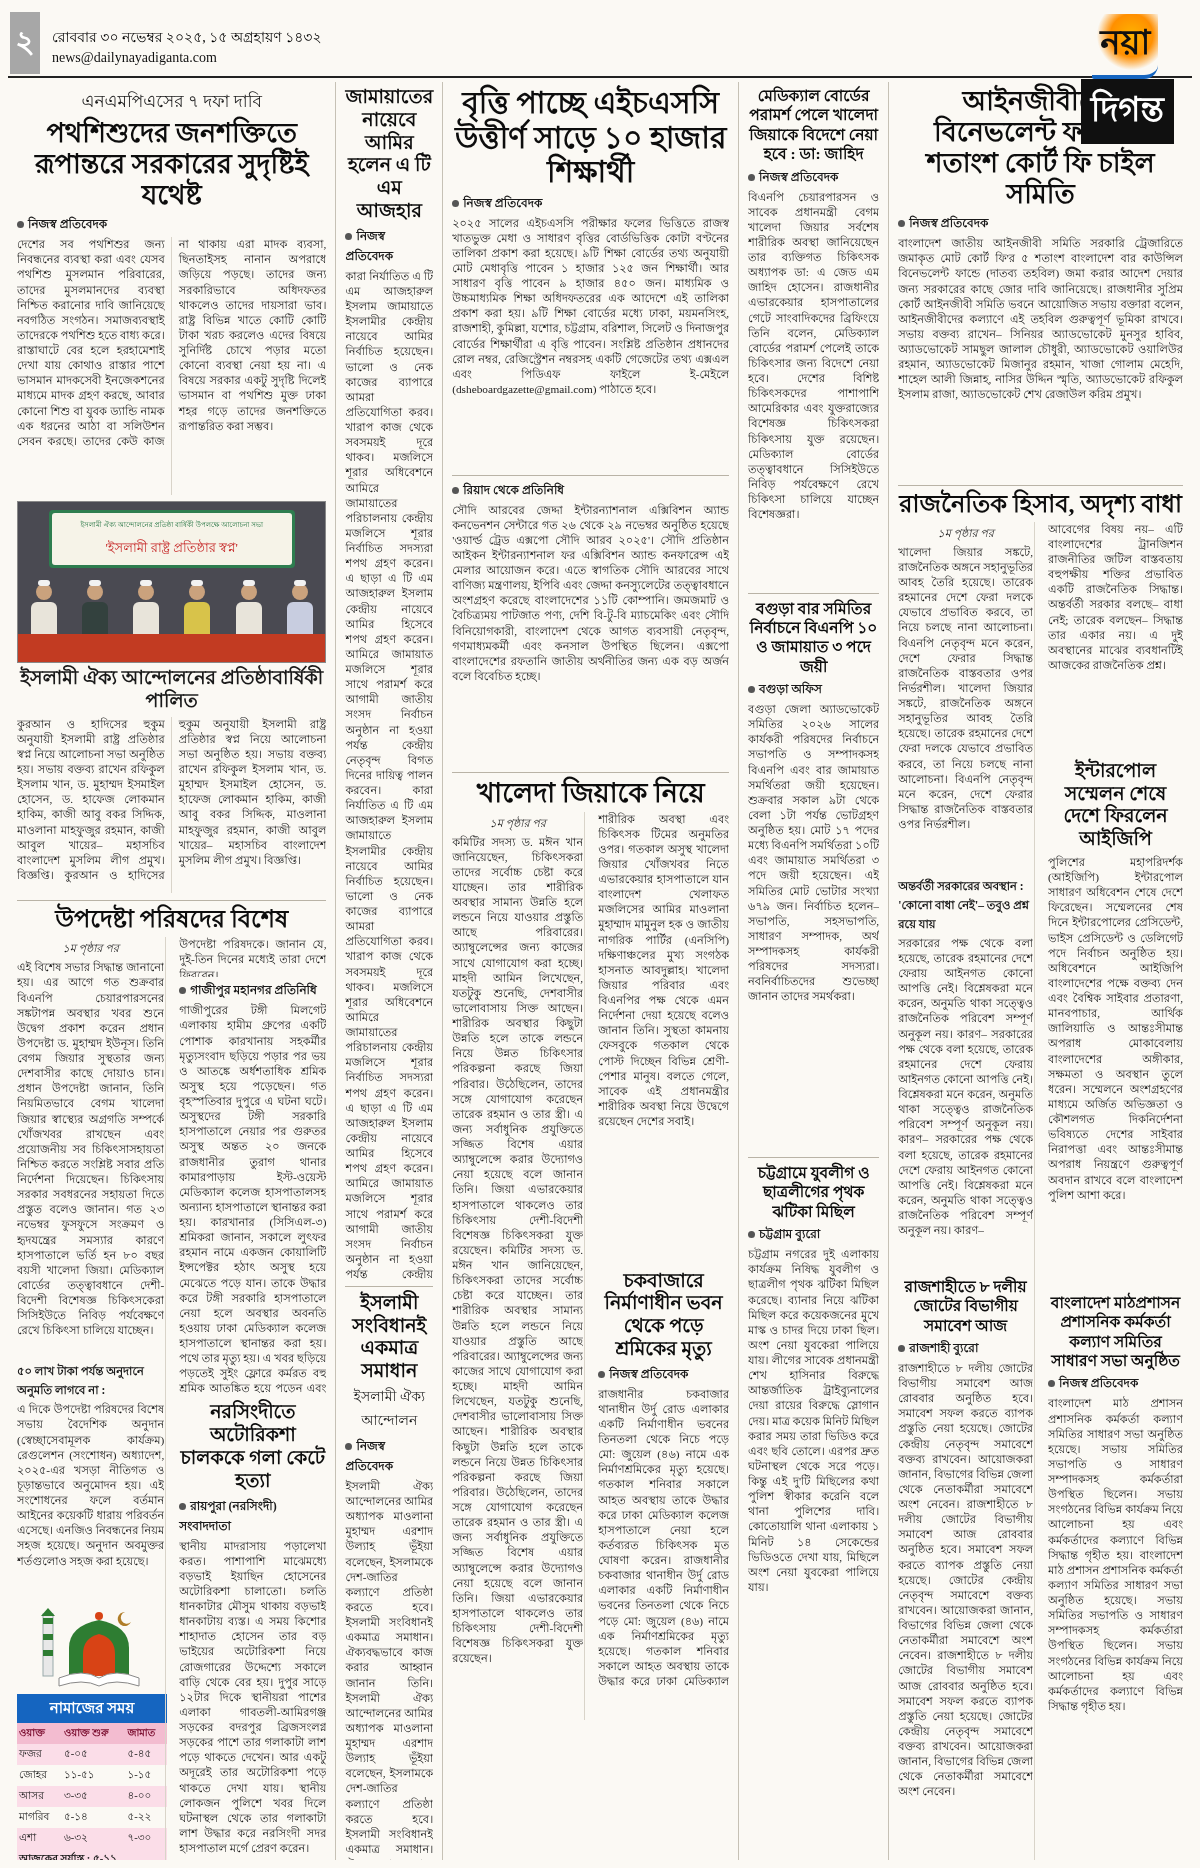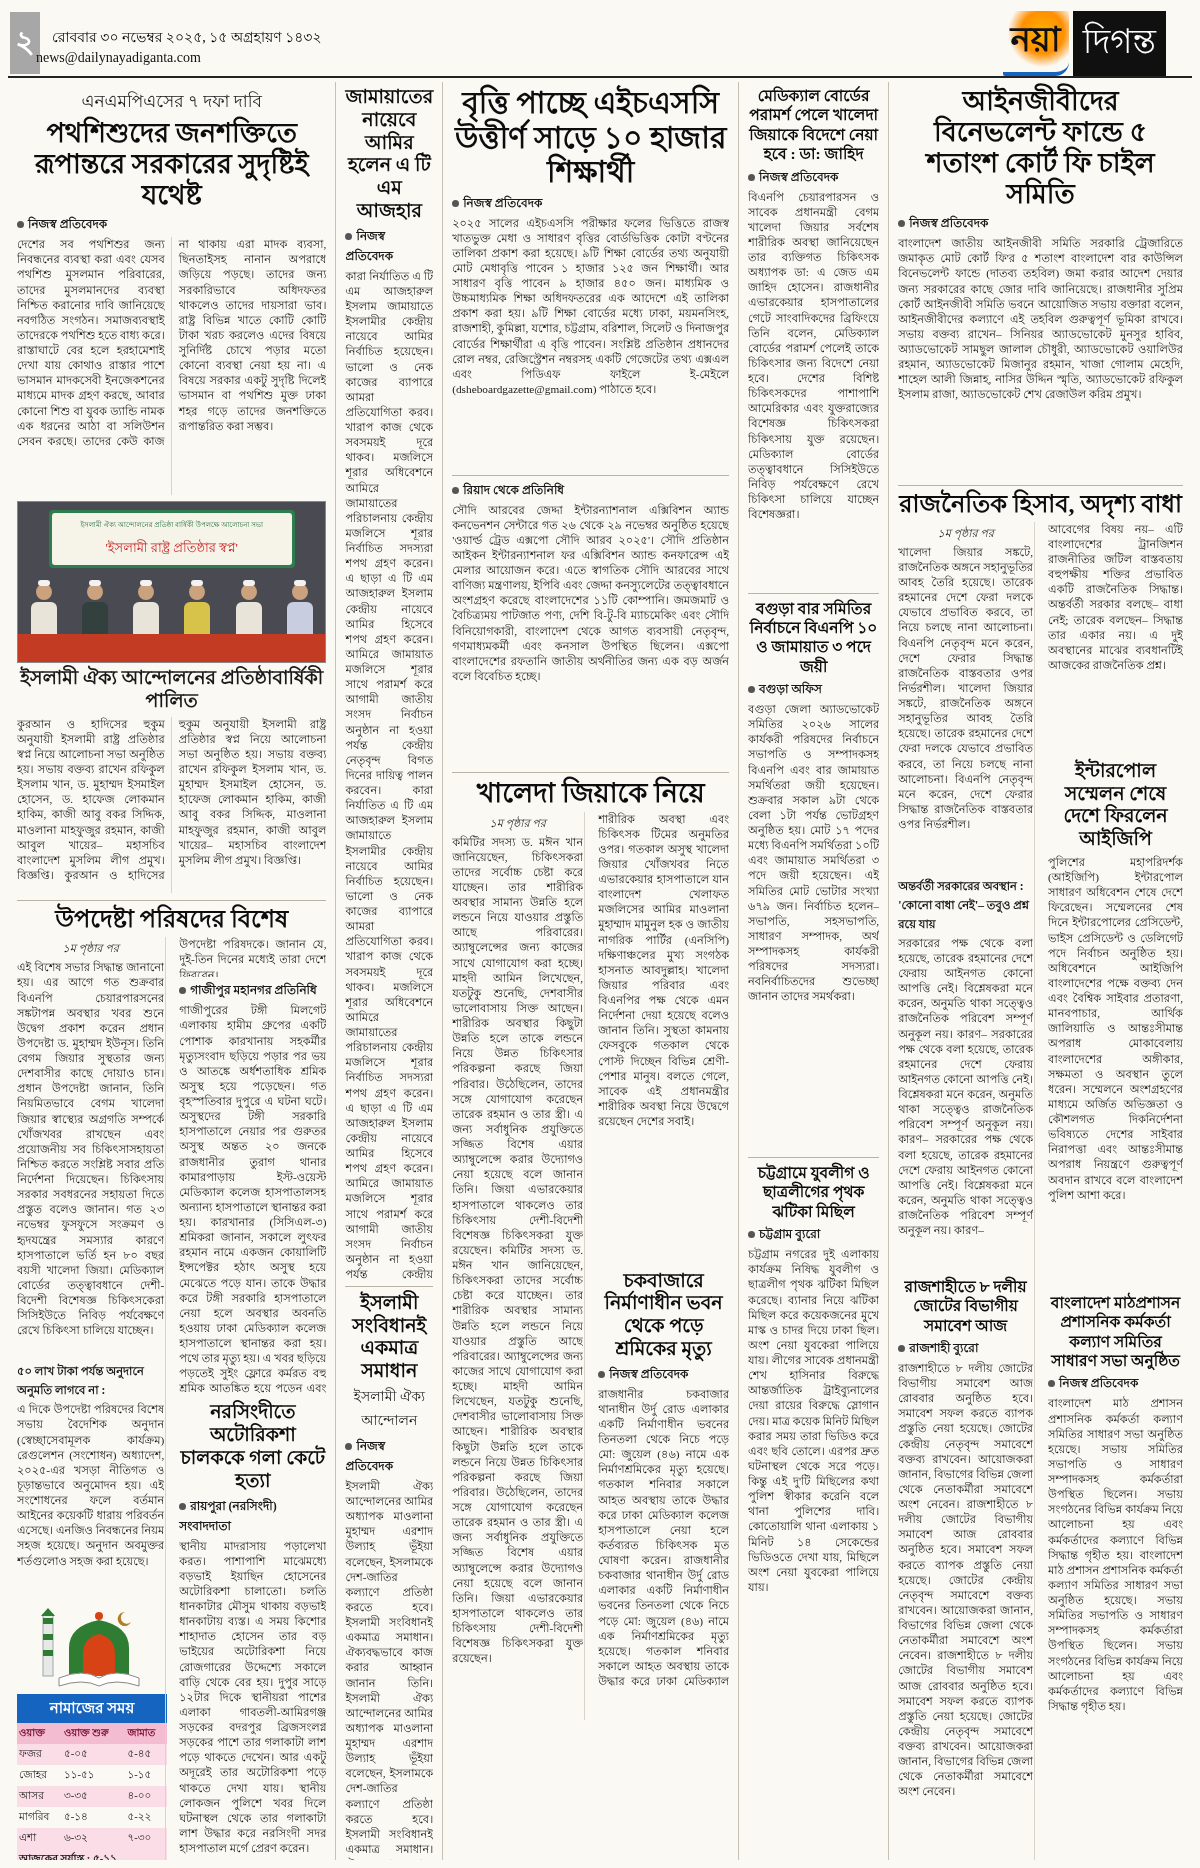--- a/index.html
+++ b/index.html
@@ -10,29 +10,29 @@
     overflow:hidden; padding:10px 8px 6px 8px;
   }
   
   .masthead { height:68px; position:relative; border-bottom:2px solid #222; }
   .pagenum-box {
     position:absolute; left:2px; top:2px; width:30px; height:62px;
     background:#a7a7a7; color:#fff; display:flex; align-items:center; justify-content:center;
     font-size:30px; font-weight:bold;
   }
   .mast-date { position:absolute; left:44px; top:16px; font-size:14px; color:#000000; }
-  .mast-mail { position:absolute; left:28px; top:40px; font-size:14px; color:#111; }
-  .logo { position:absolute; right:26px; top:4px; height:58px; display:flex; align-items:center; }
+  .mast-mail { position:absolute; left:44px; top:40px; font-size:14px; color:#111; }
+  .logo { position:absolute; right:18px; top:4px; height:58px; display:flex; align-items:center;flex-direction:column; }
   .logo-naya {
     position:relative; font-size:34px; font-weight:bold; color:#101010; padding:2px 8px;
     background:radial-gradient(circle at 60% 35%, #ffb300 0%, #ff8f00 38%, rgba(255,255,255,0) 62%);
     border-bottom:4px solid #1565c0; border-radius:0 0 14px 2px;
   }
   .logo-diganta {
-    font-size:34px; font-weight:normal; color:#ffffff; background:#101010; padding:4px 10px; margin-left:4px;
+    font-size:34px; font-weight:bold; color:#ffffff; background:#101010; padding:4px 10px; margin-left:4px;
   }
   
   .main { display:flex; height:1778px; overflow:hidden; margin-top:4px; }
   .col { padding:4px 9px 0 9px; overflow:hidden; }
   .col + .col { border-left:1px solid #c6c1b5; }
   .c1 { width:332px; }
   .c2 { width:108px; }
   .c3 { width:300px; }
   .c4 { width:152px; }
   .c5 { width:308px; }

